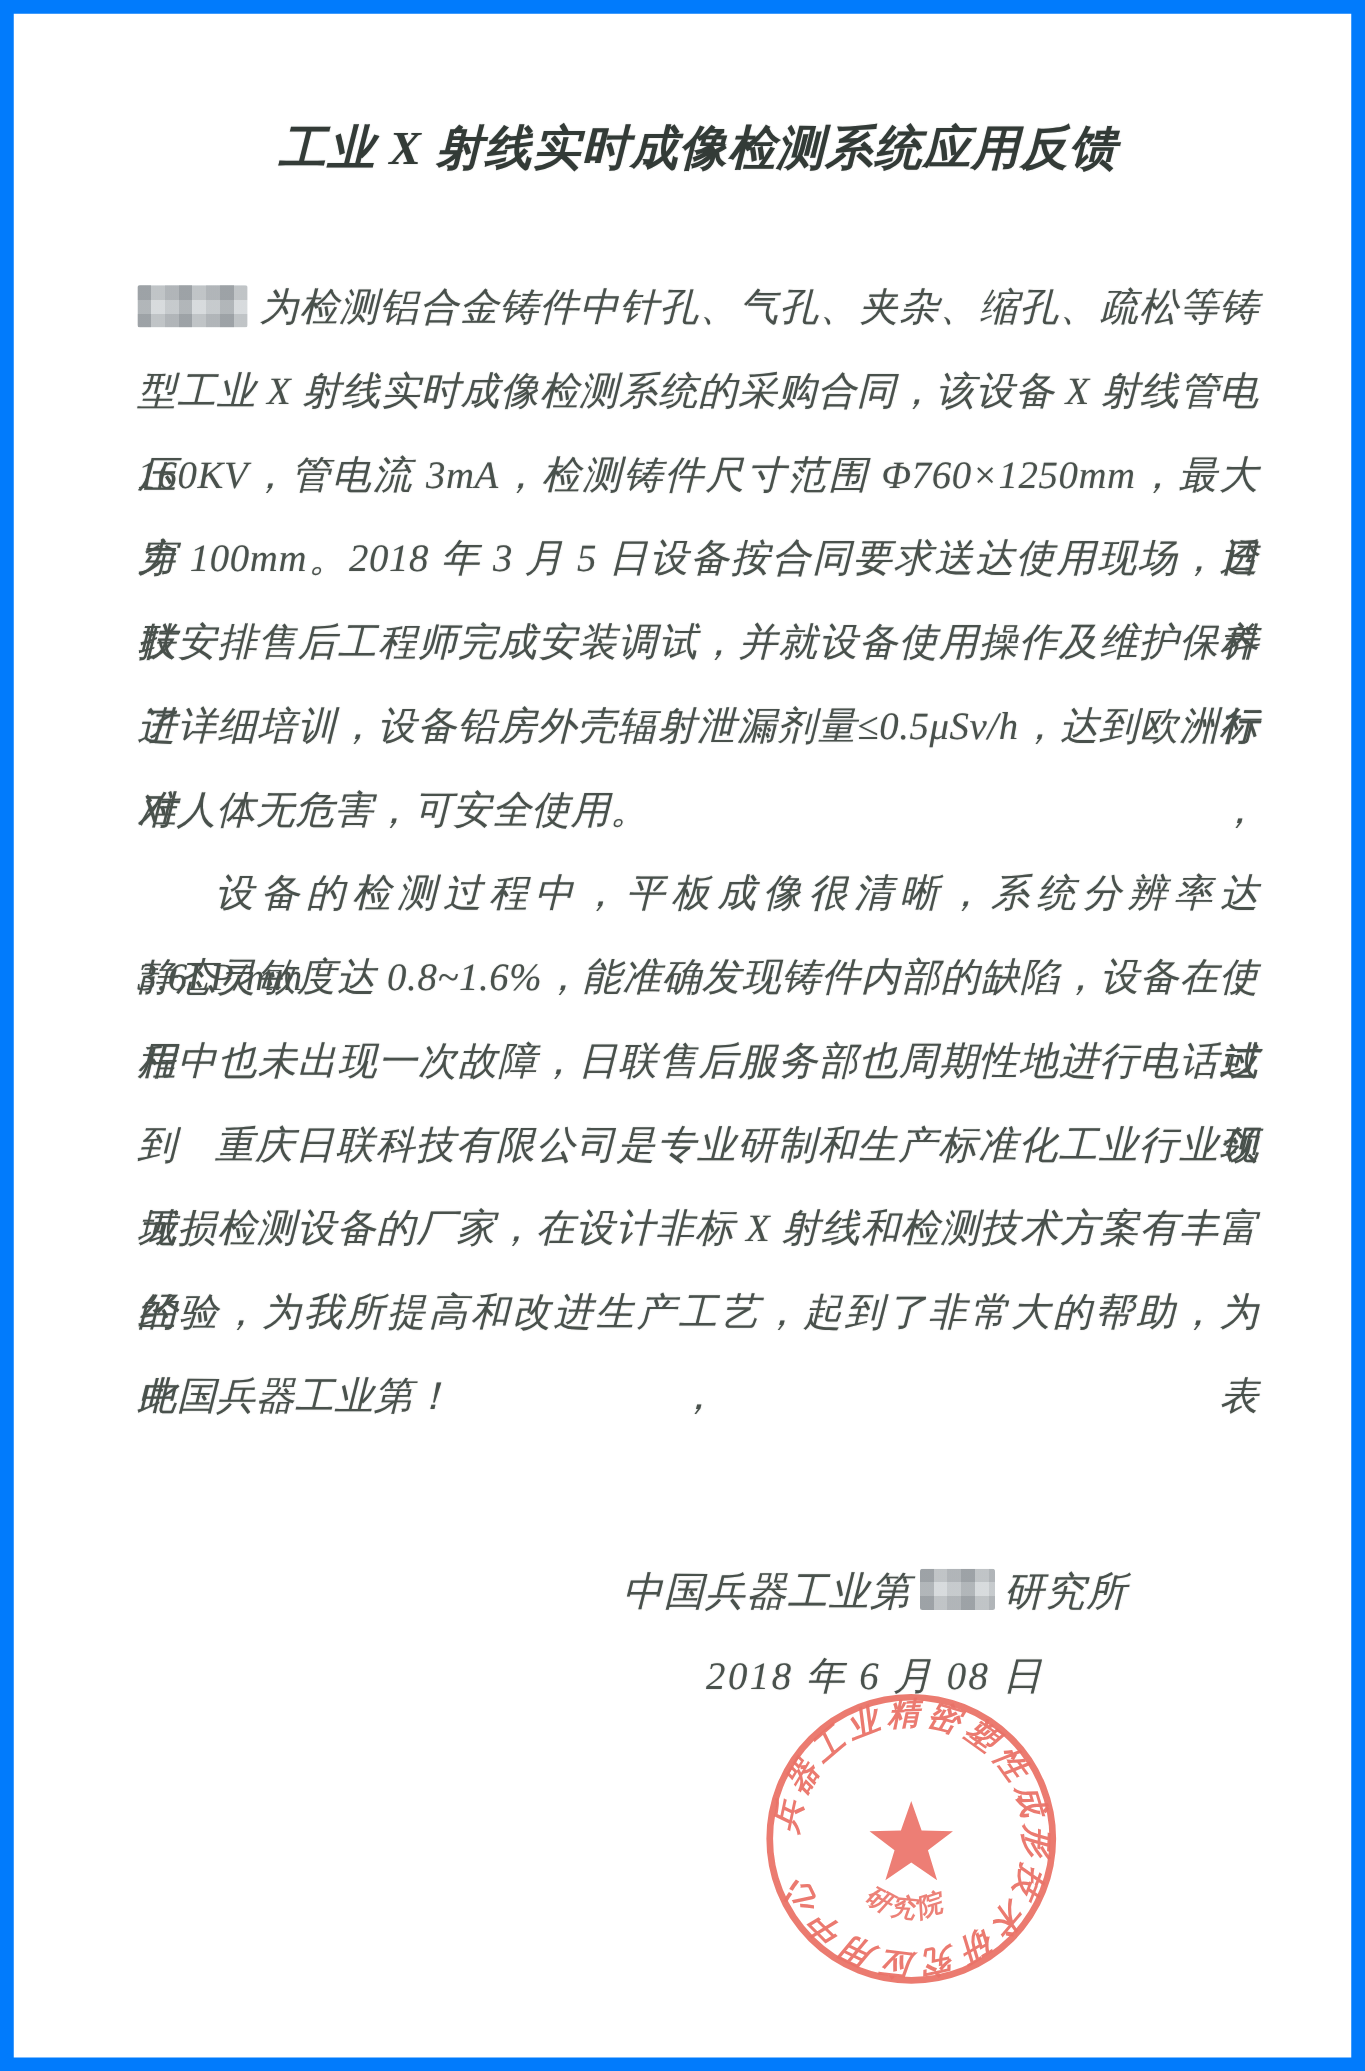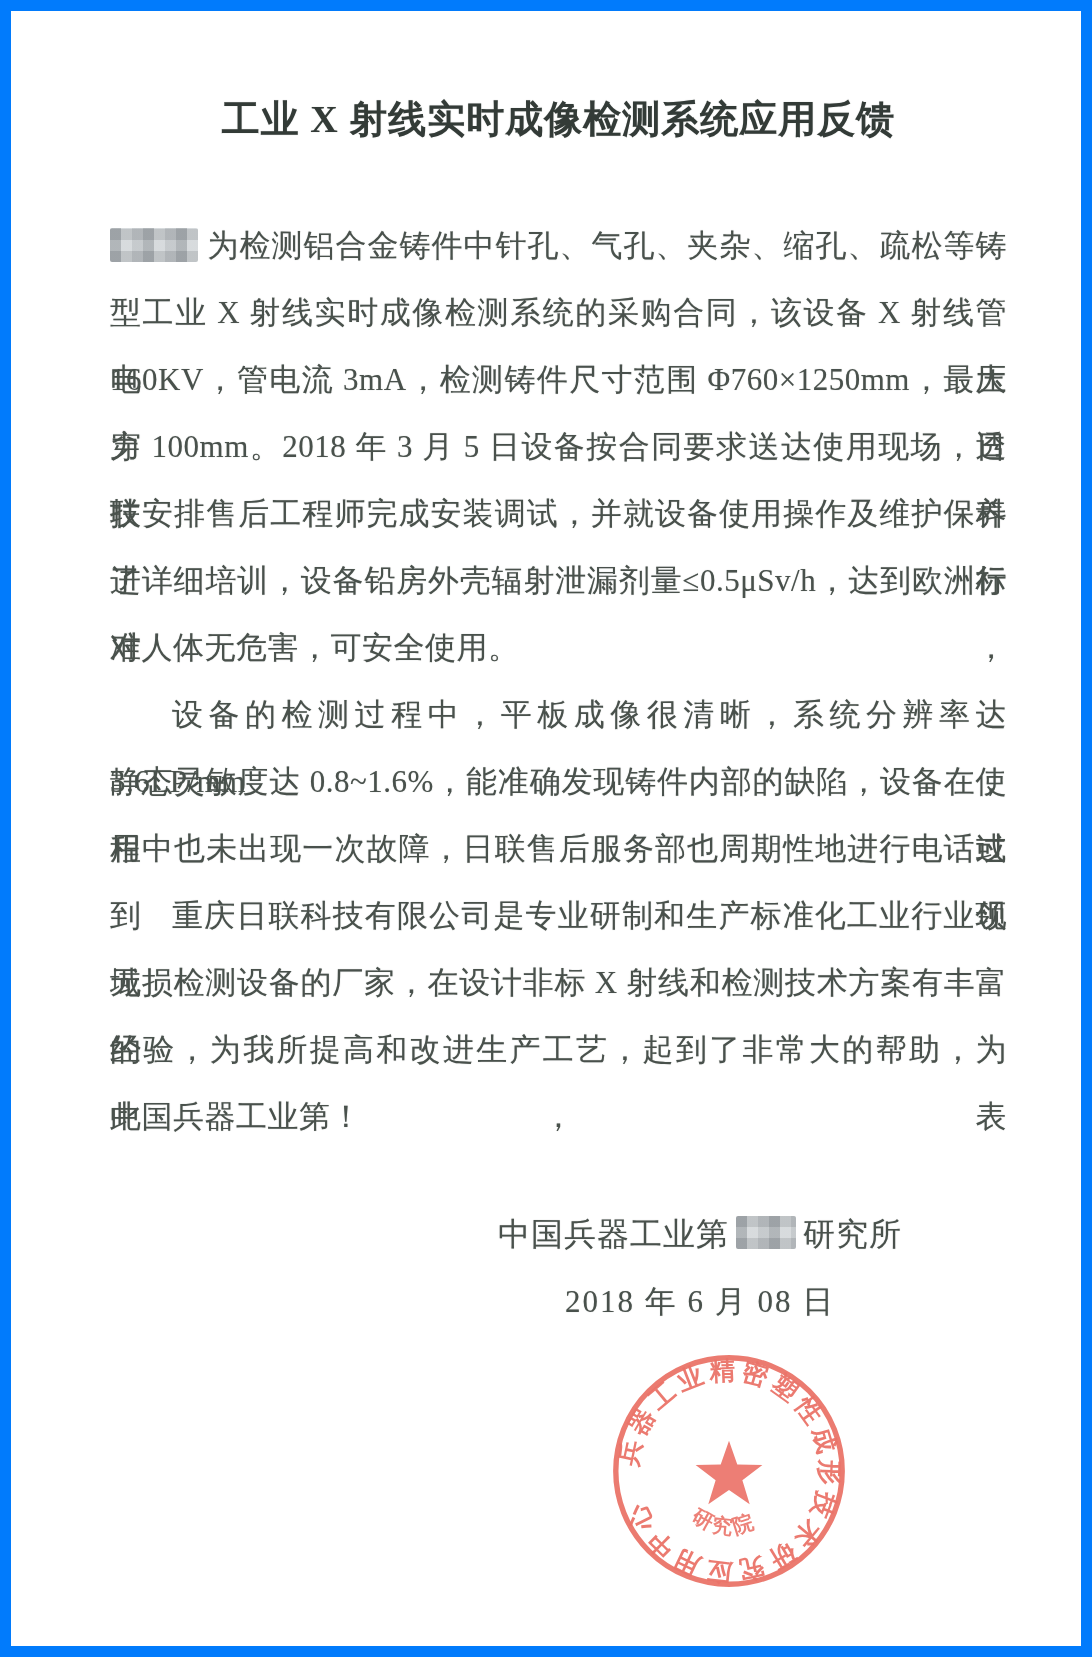--- a/index.html
+++ b/index.html
@@ -5,20 +5,21 @@
   html,body{margin:0;padding:0;background:#e9e9e9;}
   .page{
     position:relative;
     width:1092px;height:1657px;
     box-sizing:border-box;
     background:#ffffff;
     border:11px solid #017bfc;
     overflow:hidden;
     font-family:"Liberation Serif","DejaVu Serif",serif;
     color:#49514c;
+    font-style:italic;
   }
   .content{
     position:relative;
     padding:0 74px 0 99px;
   }
   .doc-title{
     margin-top:82px;
     line-height:52px;
     text-align:center;
     font-size:38px;
@@ -51,21 +52,21 @@
     vertical-align:-6px;
     border-radius:2px;
     background-image:
       repeating-linear-gradient(90deg, rgba(134,141,146,.55) 0 11px, rgba(199,204,207,.45) 11px 22px, rgba(168,174,178,.5) 22px 33px),
       repeating-linear-gradient(0deg, rgba(118,124,129,.5) 0 11px, rgba(214,218,220,.62) 11px 22px);
   }
   .mosaic-lead{ width:88px; margin-right:9px; }
   .mosaic-sig{ width:60px; height:33px; margin:0 7px; vertical-align:-4px; }
   .sig-block{
     position:relative;
-    margin-top:60px;
+    margin-top:99px;
     margin-left:380px;
     width:420px;
     text-align:center;
     z-index:1;
   }
   .sig-org{
     font-size:32px;
     line-height:48px;
     letter-spacing:1px;
     white-space:nowrap;

